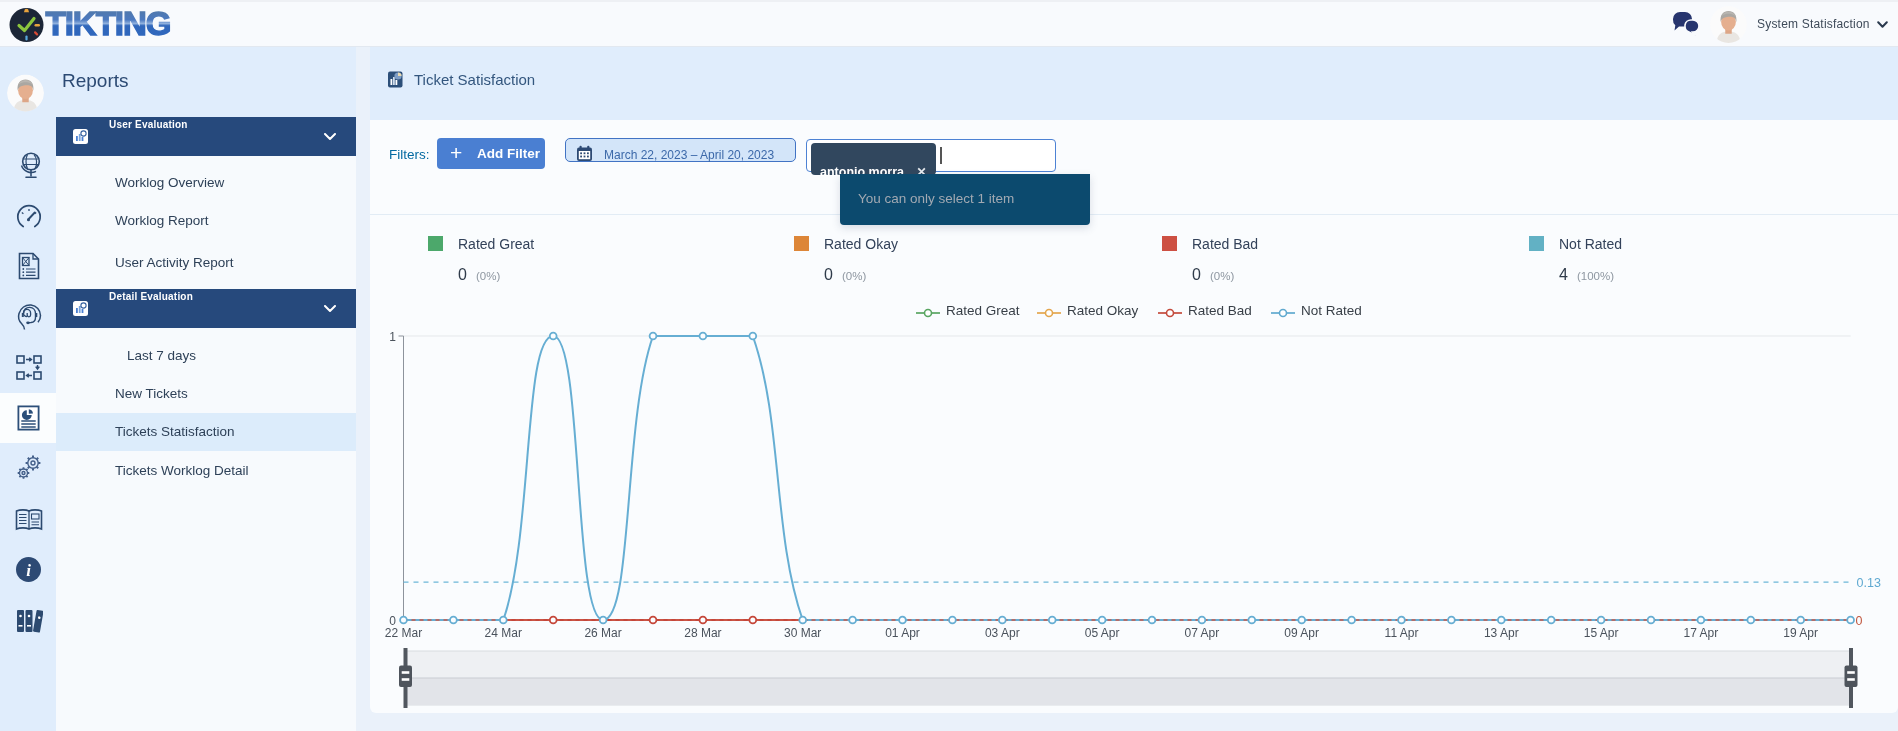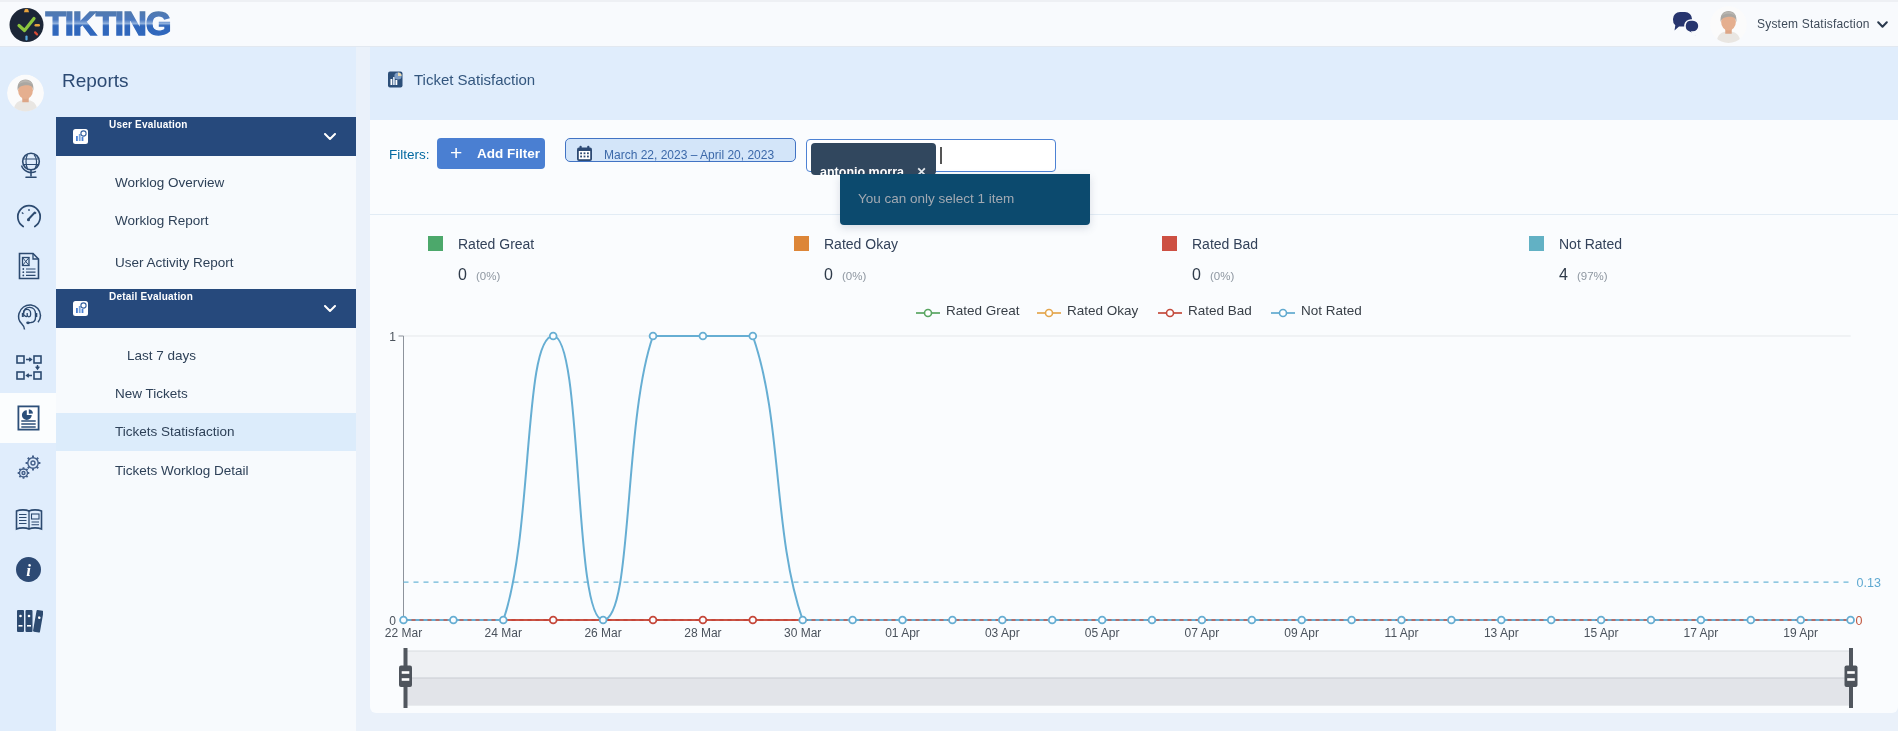--- a/index.html
+++ b/index.html
@@ -293,21 +293,21 @@
 <div class="statlbl" style="left:824px;">Rated Okay</div>
 <div class="statval" style="left:824px;">0</div>
 <div class="statpct" style="left:842px;">(0%)</div>
 <div class="statsq" style="left:1162px; background:#cd5043;"></div>
 <div class="statlbl" style="left:1192px;">Rated Bad</div>
 <div class="statval" style="left:1192px;">0</div>
 <div class="statpct" style="left:1210px;">(0%)</div>
 <div class="statsq" style="left:1529px; background:#62b1c4;"></div>
 <div class="statlbl" style="left:1559px;">Not Rated</div>
 <div class="statval" style="left:1559px;">4</div>
-<div class="statpct" style="left:1577px;">(97%)</div>
+<div class="statpct" style="left:1577px;">(100%)</div>
 
 <div class="leg" style="left:916px;"><svg width="24" height="10" viewBox="0 0 24 10">
       <path d="M0 5 H24" stroke="#58a561" stroke-width="1.7"></path>
       <circle cx="12" cy="5" r="3.5" fill="#fff" stroke="#58a561" stroke-width="1.6"></circle>
     </svg>Rated Great</div>
 <div class="leg" style="left:1037px;"><svg width="24" height="10" viewBox="0 0 24 10">
       <path d="M0 5 H24" stroke="#e3a64d" stroke-width="1.7"></path>
       <circle cx="12" cy="5" r="3.5" fill="#fff" stroke="#e3a64d" stroke-width="1.6"></circle>
     </svg>Rated Okay</div>
 <div class="leg" style="left:1158px;"><svg width="24" height="10" viewBox="0 0 24 10">

